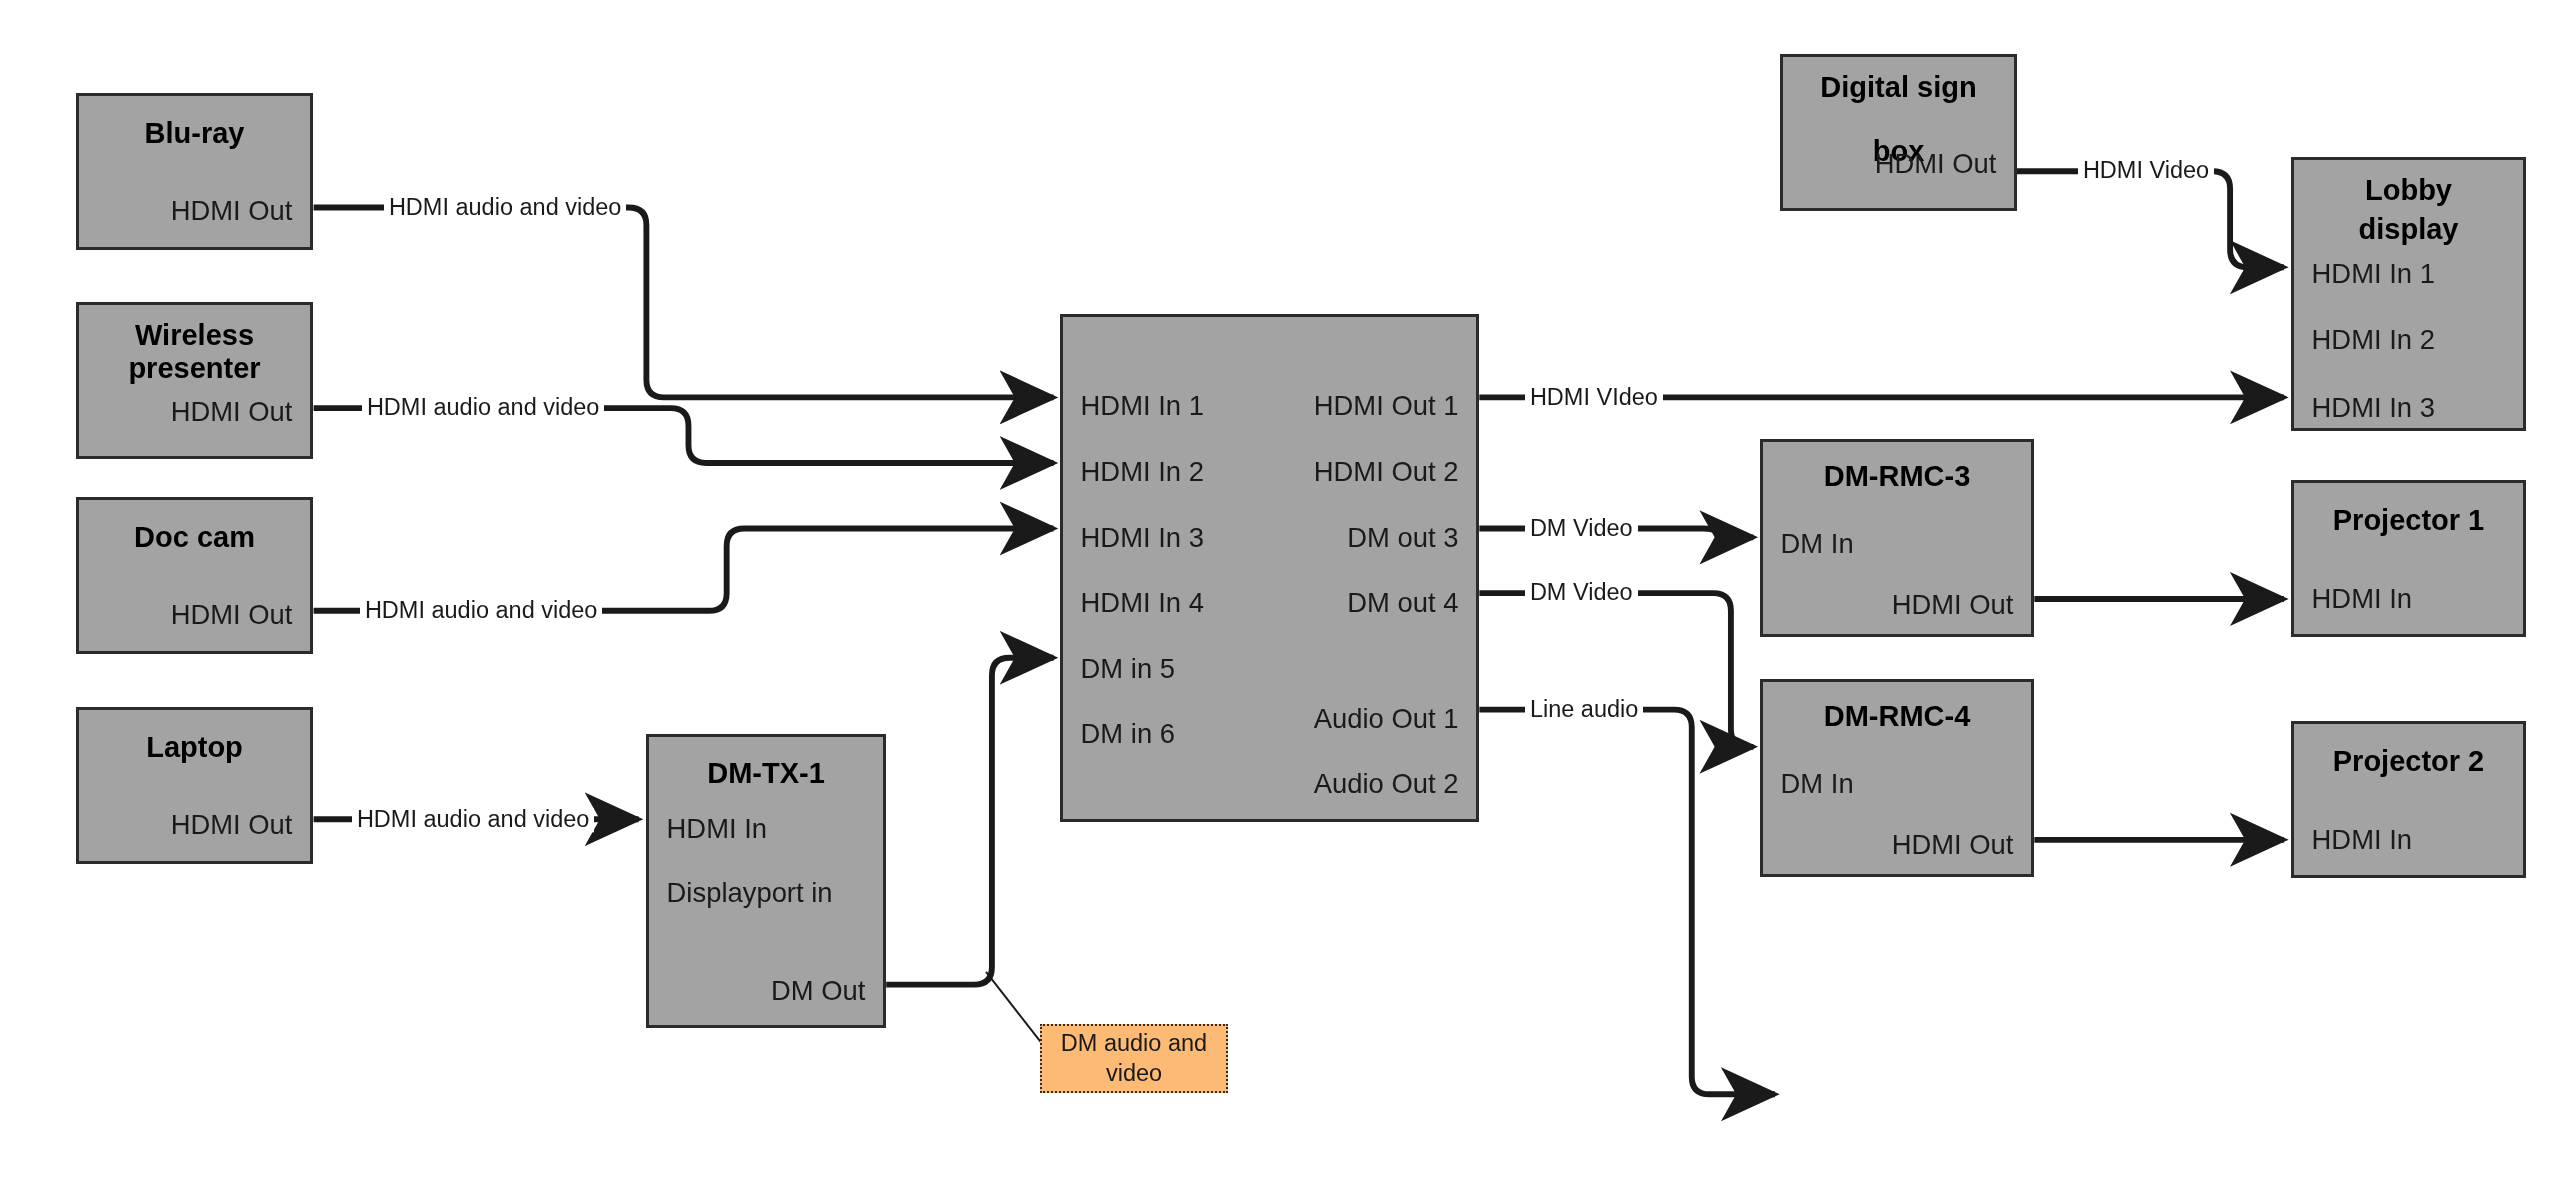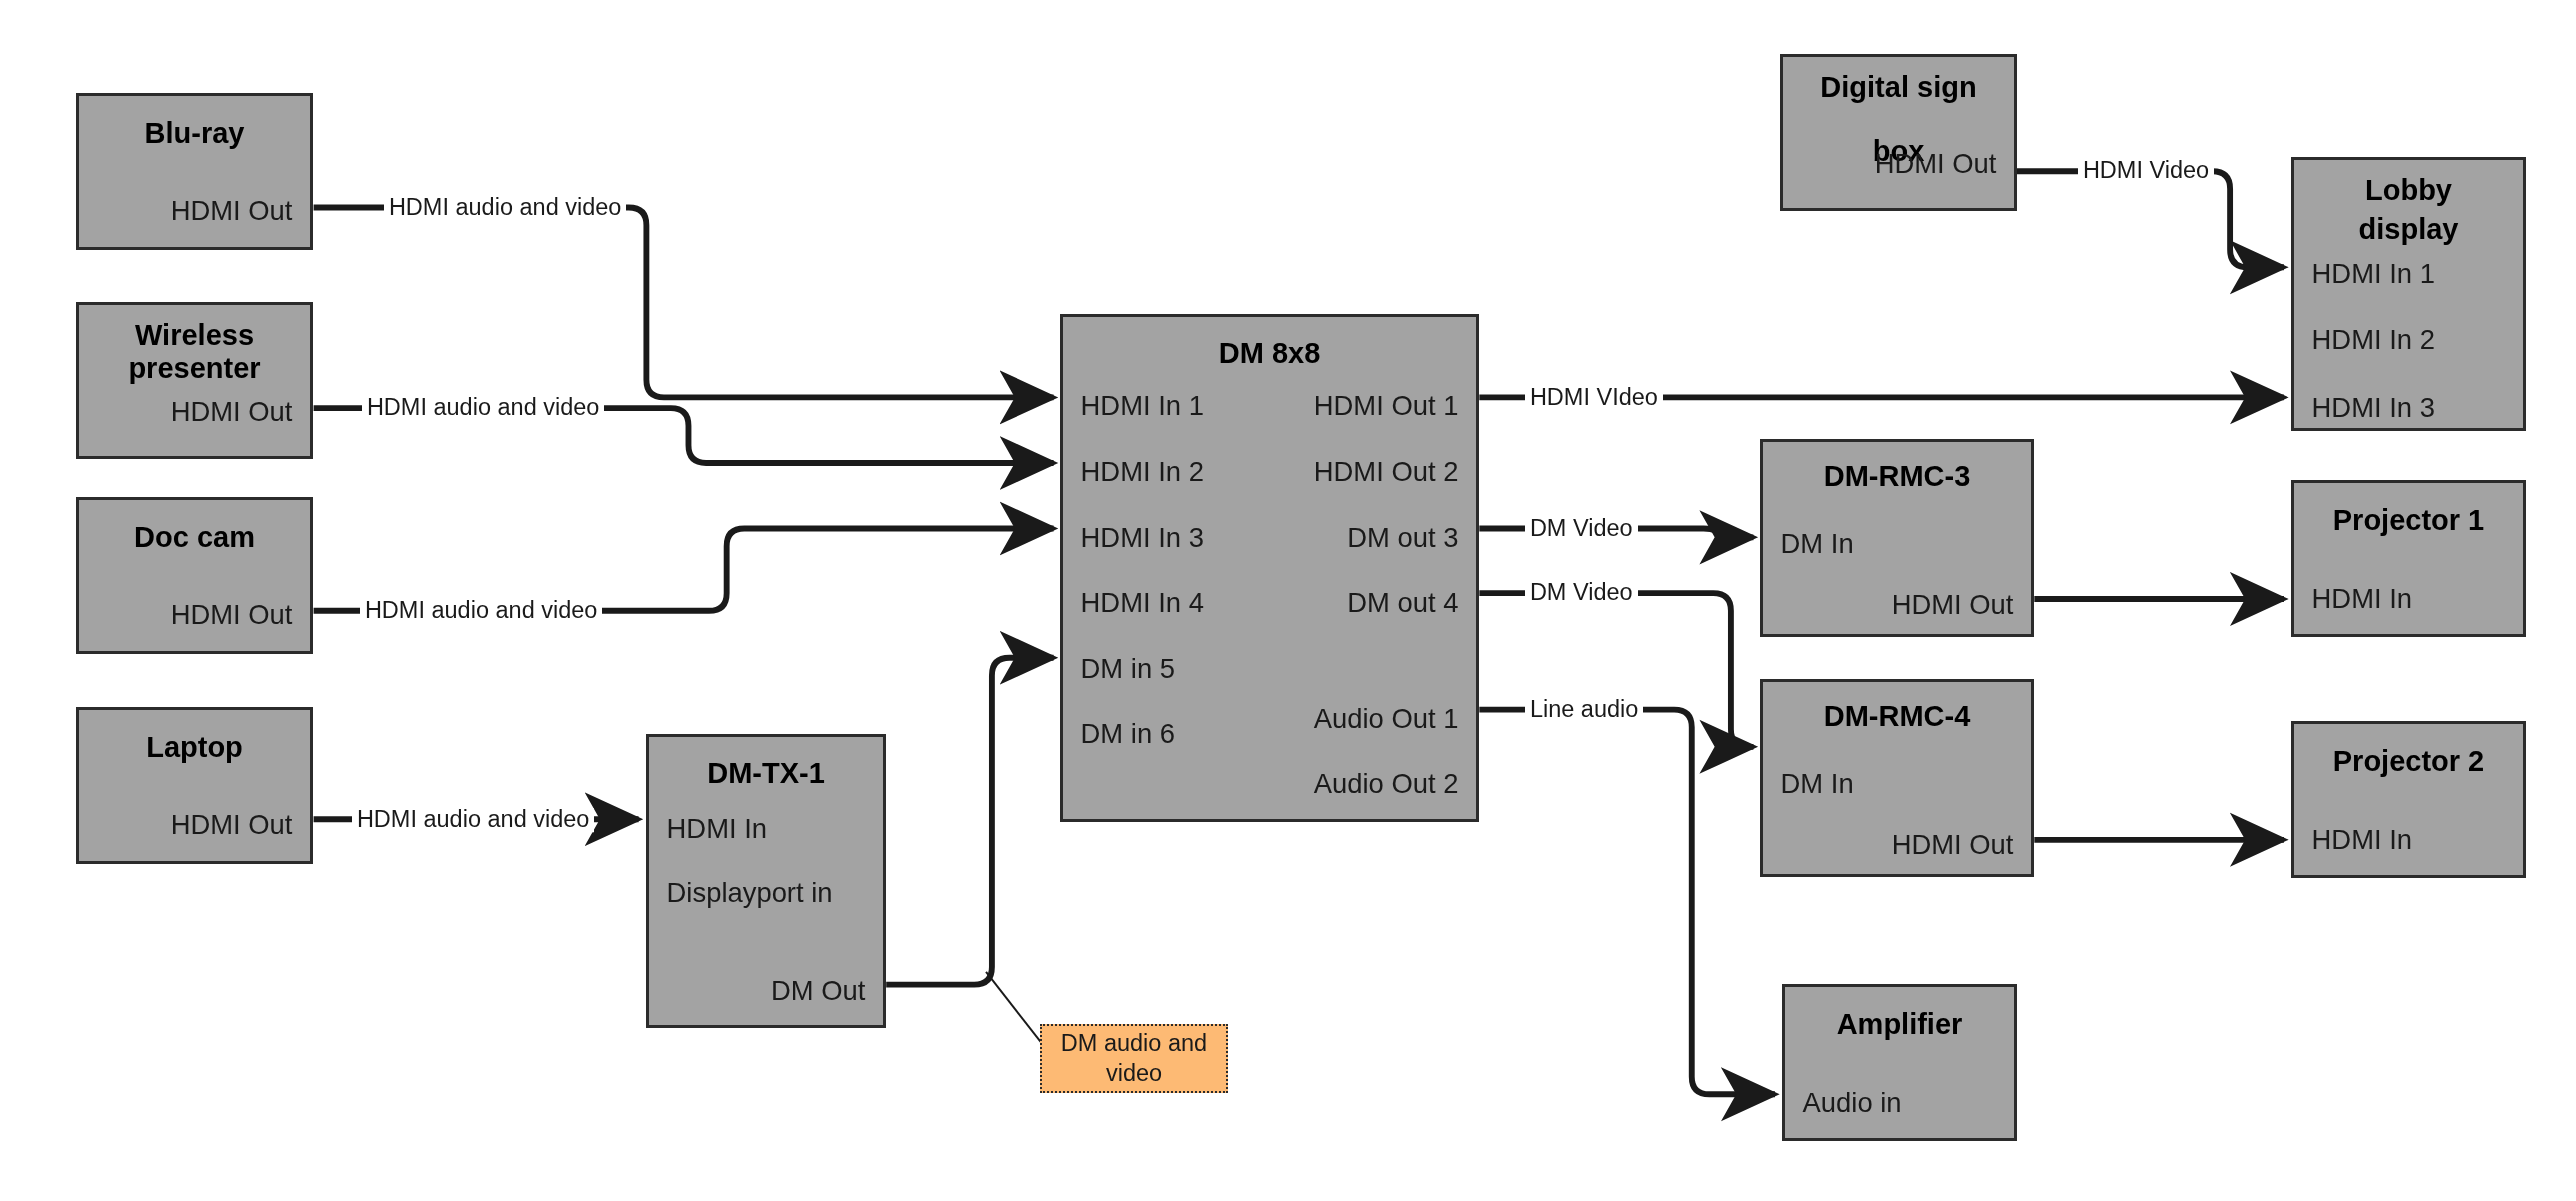--- a/index.html
+++ b/index.html
@@ -154,21 +154,20 @@
   </div>
 
   <div class="node" style="left:646px; top:734px; width:240px; height:294px;padding-left:29px;">
     <div class="node-title" style="top:19.6px;">DM-TX-1</div>
     <div class="port left" style="top:78px;">HDMI In</div>
     <div class="port left" style="top:142px;">Displayport in</div>
     <div class="port right" style="top:240px;">DM Out</div>
   </div>
 
   <div class="node" style="left:1060px; top:314px; width:419px; height:508px;">
-    <div class="node-title" style="top:19.6px;">DM 8x8</div>
 
     <div class="port left" style="top:75px;">HDMI In 1</div>
     <div class="port left" style="top:141px;">HDMI In 2</div>
     <div class="port left" style="top:207px;">HDMI In 3</div>
     <div class="port left" style="top:272px;">HDMI In 4</div>
     <div class="port left" style="top:338px;">DM in 5</div>
     <div class="port left" style="top:403px;">DM in 6</div>
 
     <div class="port right" style="top:75px;">HDMI Out 1</div>
     <div class="port right" style="top:141px;">HDMI Out 2</div>
@@ -207,21 +206,17 @@
   <div class="node" style="left:2291px; top:480px; width:235px; height:157px;">
     <div class="node-title" style="top:20.6px;">Projector 1</div>
     <div class="port left" style="top:102px;">HDMI In</div>
   </div>
 
   <div class="node" style="left:2291px; top:721px; width:235px; height:157px;">
     <div class="node-title" style="top:20.6px;">Projector 2</div>
     <div class="port left" style="top:102px;">HDMI In</div>
   </div>
 
-  <div class="node" style="left:1782px; top:984px; width:235px; height:157px;">
-    <div class="node-title" style="top:20.6px;">Amplifier</div>
-    <div class="port left" style="top:102px;">Audio in</div>
-  </div>
 
   <div class="callout" style="left:1040px; top:1024px; width:188px; height:69px;">DM audio and video</div>
 
 </div>
 
 
 </body></html>

